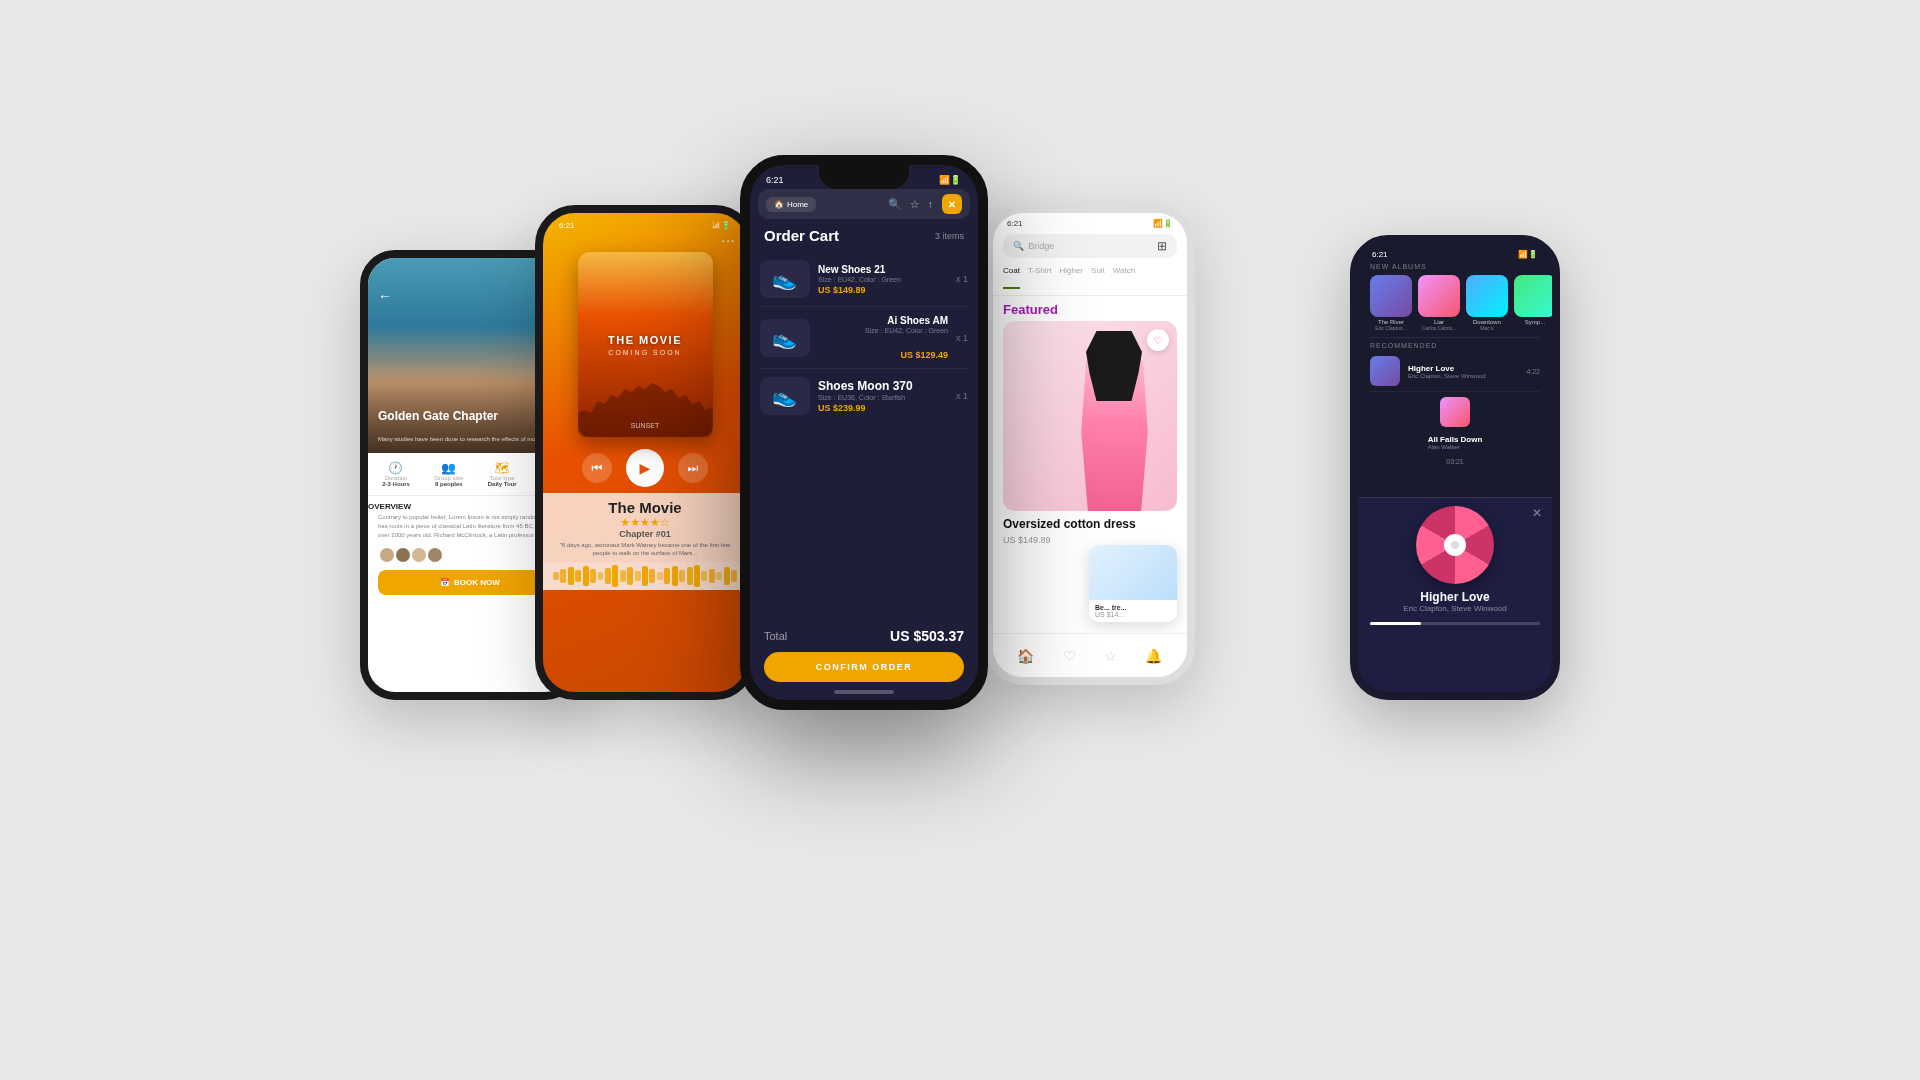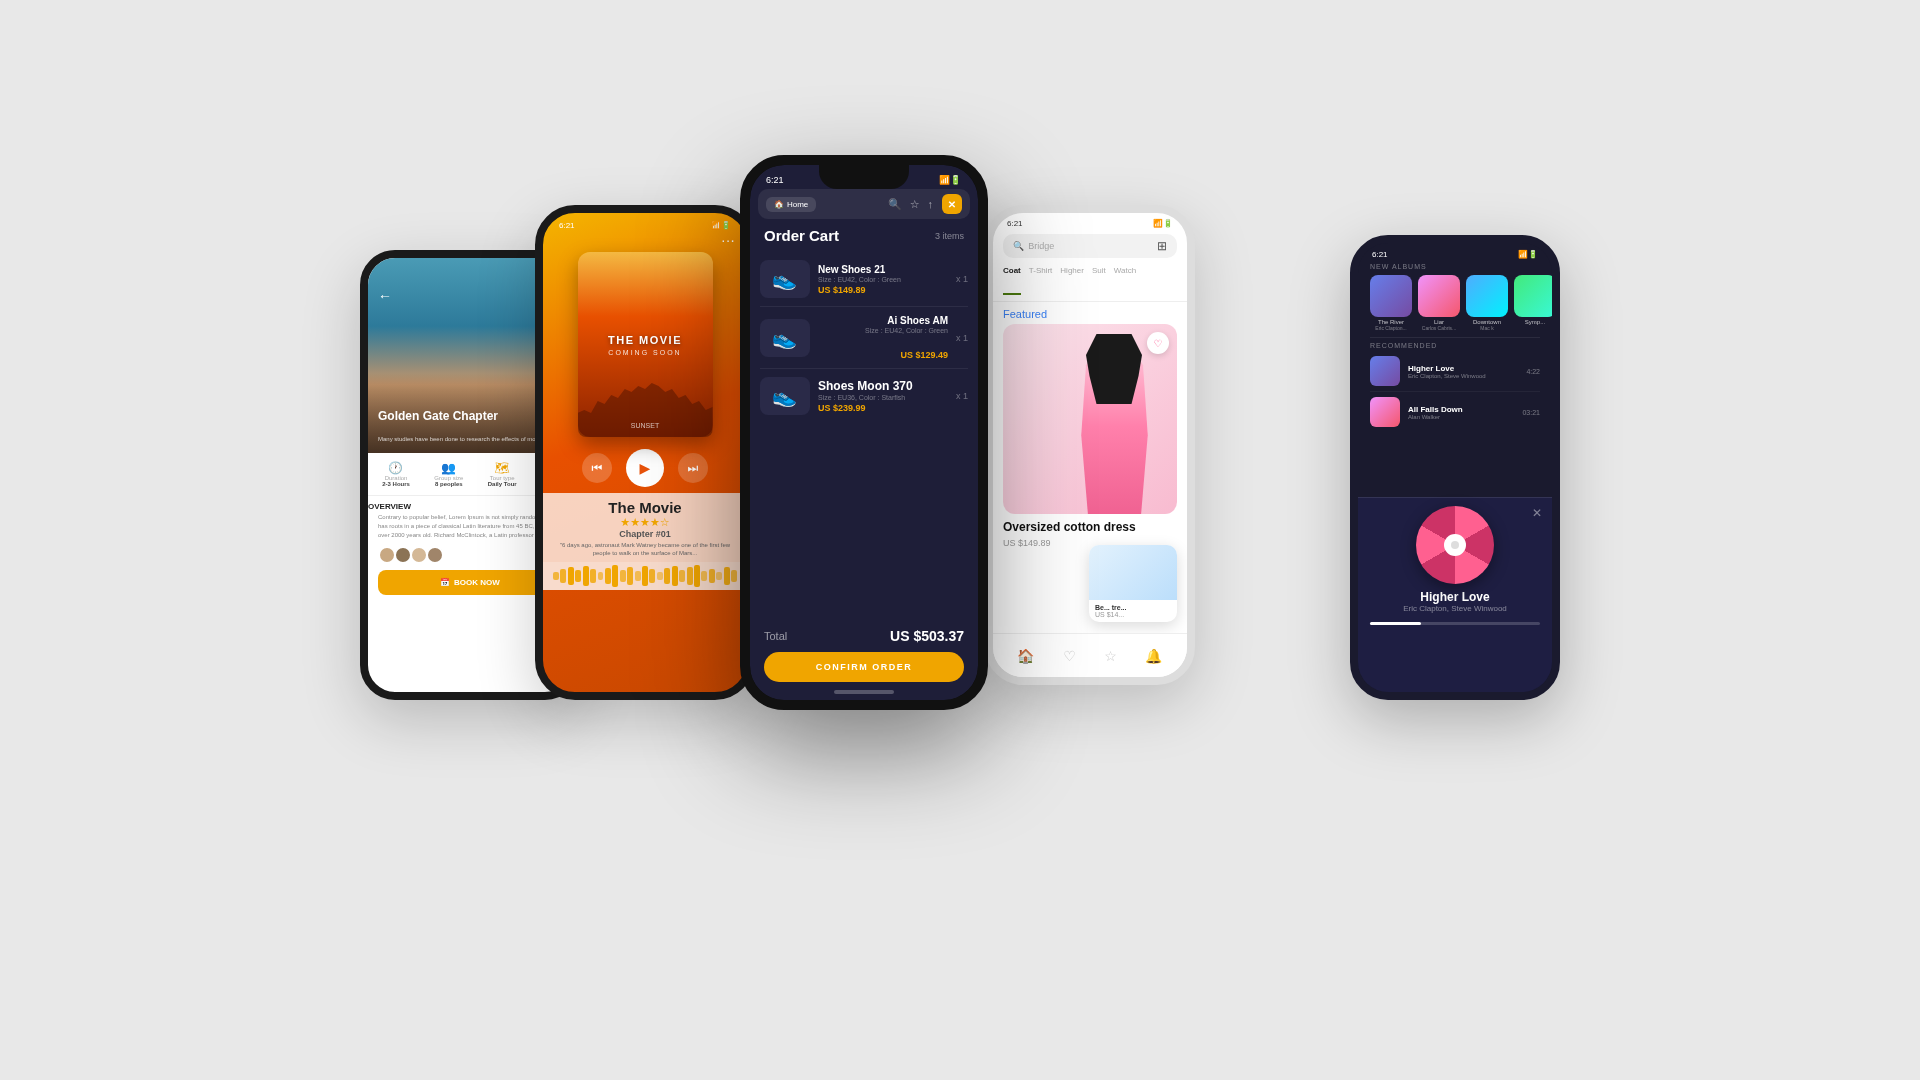--- a/index.html
+++ b/index.html
@@ -291,28 +291,28 @@
         <span>📶🔋</span>
       </div>
 
       <div style="margin:4px 10px;background:#f2f2f2;border-radius:10px;padding:5px 10px;font-size:9px;color:#aaa;display:flex;align-items:center;gap:4px;">
         <span>🔍</span>
         <span>Bridge</span>
         <span style="margin-left:auto;font-size:12px;color:#555;">⊞</span>
       </div>
 
       <div style="display:flex;gap:8px;padding:4px 10px 6px;font-size:8px;border-bottom:1px solid #eee;overflow:hidden;">
-        <span style="color:#222;font-weight:700;border-bottom:2px solid #4d7c0f;padding-bottom:18px;">Coat</span>
+        <span style="color:#222;font-weight:400;border-bottom:2px solid #4d7c0f;padding-bottom:12px;">Coat</span>
         <span style="color:#aaa;">T-Shirt</span>
         <span style="color:#aaa;">Higher</span>
         <span style="color:#aaa;">Suit</span>
         <span style="color:#aaa;">Watch</span>
       </div>
 
-      <div style="padding:6px 10px 4px;font-size:11px;font-weight:400;color:#3b82f6;">Featured</div>
+      <div style="padding:6px 10px 4px;font-size:13px;font-weight:700;color:#a21caf;">Featured</div>
 
       <div style="width:calc(100% - 20px);height:190px;margin:0 10px;background:linear-gradient(135deg,#fce4ec 0%,#f8bbd0 100%);border-radius:12px;position:relative;overflow:hidden;">
 
         <div style="position:absolute;right:15px;bottom:0;width:95px;height:175px;background:linear-gradient(180deg,#ffccdd 0%,#ff80ab 50%,#f06292 100%);clip-path:polygon(35% 0%,65% 0%,80% 15%,85% 55%,78% 100%,22% 100%,15% 55%,20% 15%);"></div>
 
         <div style="position:absolute;right:28px;top:10px;width:70px;height:70px;background:#1a1a1a;clip-path:polygon(25% 0%,75% 0%,90% 30%,85% 60%,75% 100%,25% 100%,15% 60%,10% 30%);border-radius:4px;"></div>
         <div style="position:absolute;top:8px;right:8px;width:22px;height:22px;background:#fff;border-radius:50%;display:flex;align-items:center;justify-content:center;font-size:10px;color:#ff4081;box-shadow:0 2px 6px rgba(0,0,0,0.15);cursor:pointer;">♡</div>
       </div>
 
       <div style="padding:6px 10px 2px;">
@@ -374,21 +374,21 @@
 
       <div style="padding:0 12px;">
         <div style="display:flex;align-items:center;gap:8px;padding:5px 0;border-bottom:1px solid rgba(255,255,255,0.05);">
           <div style="width:30px;height:30px;border-radius:6px;background:linear-gradient(135deg,#667eea,#764ba2);flex-shrink:0;"></div>
           <div style="flex:1;">
             <div style="color:#fff;font-size:8px;font-weight:600;">Higher Love</div>
             <div style="color:rgba(255,255,255,0.4);font-size:6px;">Eric Clapton, Steve Winwood</div>
           </div>
           <span style="color:rgba(255,255,255,0.4);font-size:7px;">4:22</span>
         </div>
-        <div style="display:flex;align-items:center;gap:8px;padding:5px 0;">
+        <div style="display:flex;align-items:center;gap:8px;padding:5px 0;flex-direction:column;">
           <div style="width:30px;height:30px;border-radius:6px;background:linear-gradient(135deg,#f093fb,#f5576c);flex-shrink:0;"></div>
           <div style="flex:1;">
             <div style="color:#fff;font-size:8px;font-weight:600;">All Falls Down</div>
             <div style="color:rgba(255,255,255,0.4);font-size:6px;">Alan Walker</div>
           </div>
           <span style="color:rgba(255,255,255,0.4);font-size:7px;">03:21</span>
         </div>
       </div>
 
       <div style="position:absolute;bottom:0;left:0;right:0;height:195px;background:#1e1e42;border-top:1px solid rgba(255,255,255,0.1);display:flex;flex-direction:column;align-items:center;padding:8px 12px;">

